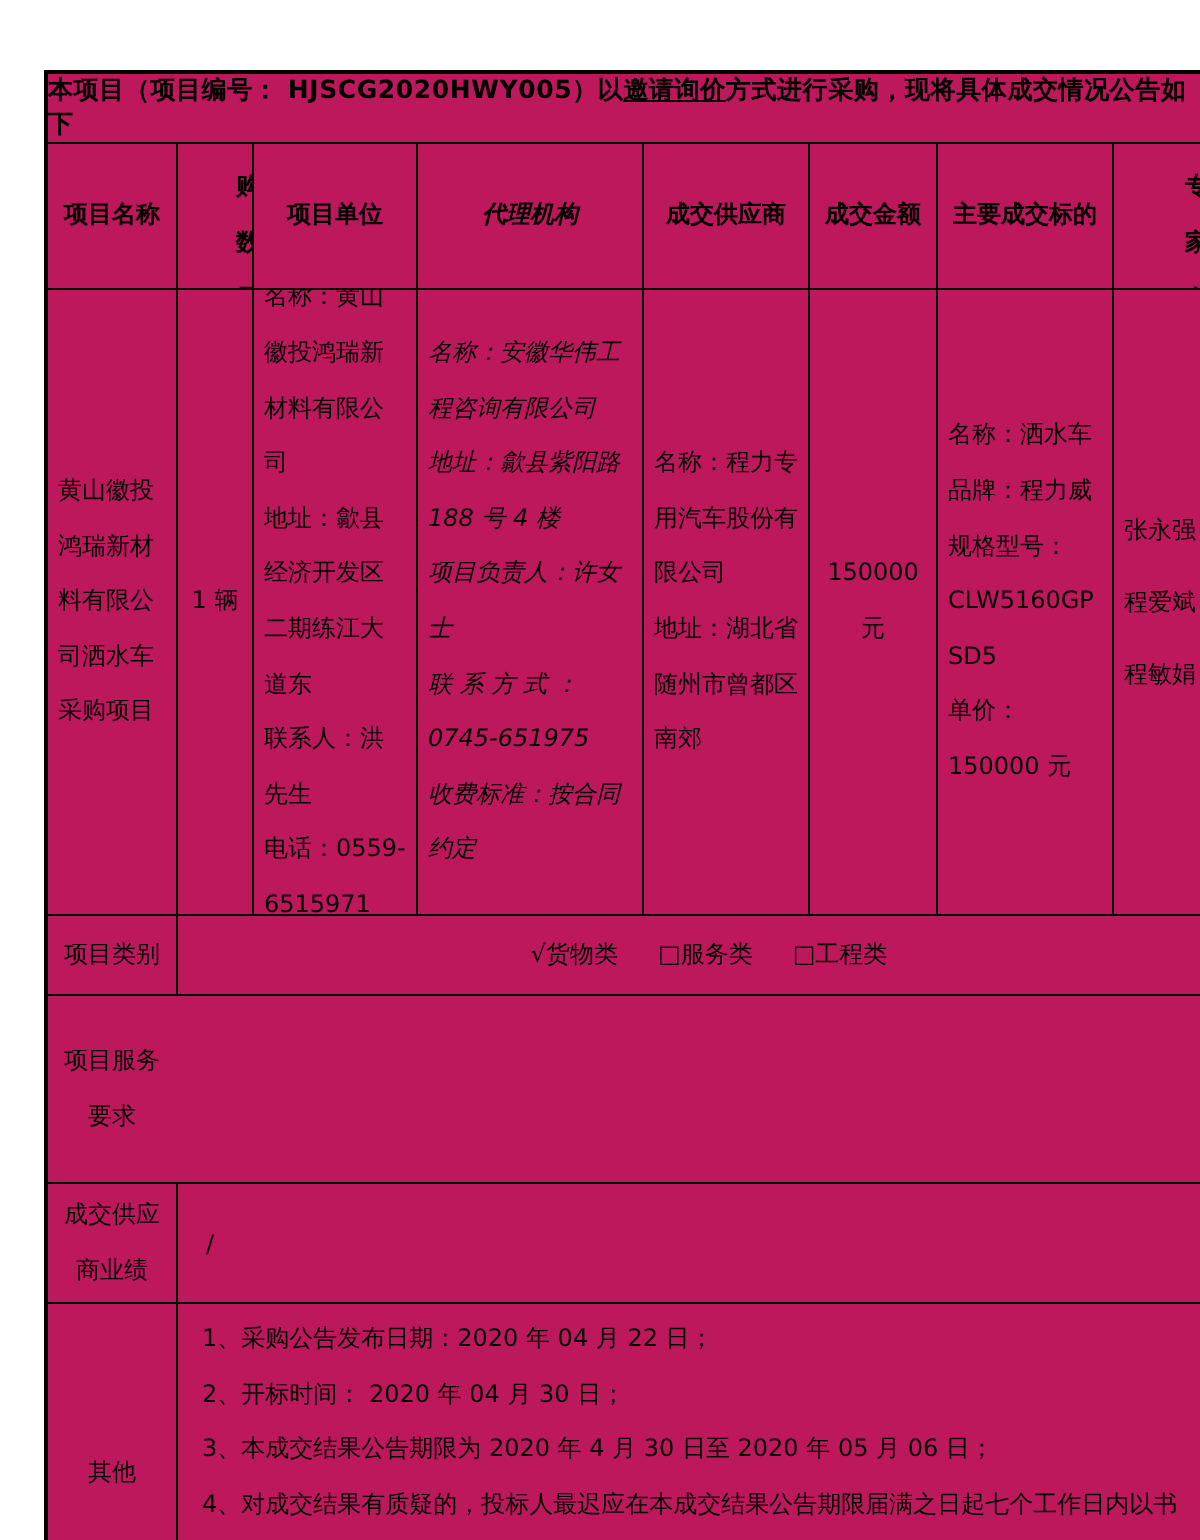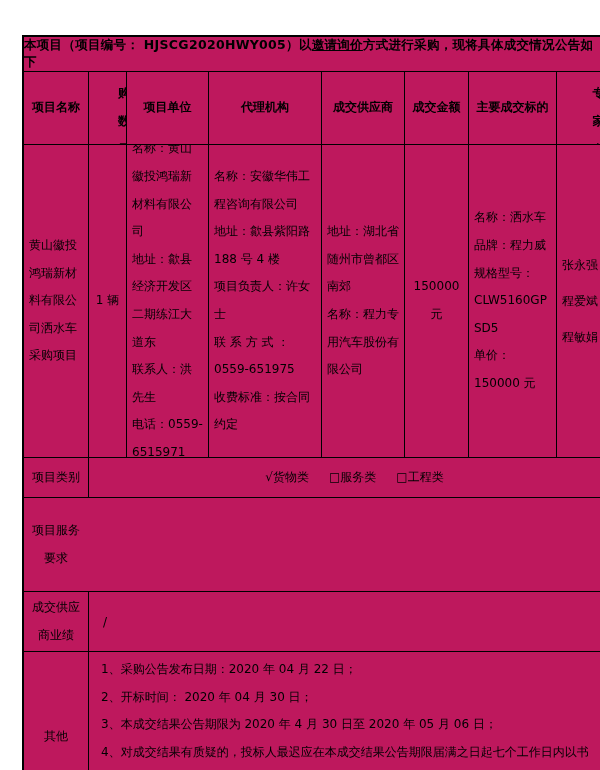--- a/index.html
+++ b/index.html
@@ -39,21 +39,21 @@
   .hcell {
     display: flex; align-items: center; justify-content: center;
     text-align: center;
     font-weight: 600;
     line-height: 2.3;
     padding: 0 2px;
   }
 
   
   .c1 { width: 64px; } .c2 { width: 38px; padding-left: 35px; } .c3 { width: 82px; }
-  .c4 { width: 113px; } .c5 { width: 83px; } .c6 { width: 64px; }
+  .c4 { width: 113px; font-style: italic; } .c5 { width: 83px; } .c6 { width: 64px; }
   .c7 { width: 88px; } .c8 { flex: 1; padding-left: 36px; }
 
   .row-main { height: 313px; }
   .dcell {
     display: flex; flex-direction: column; justify-content: center;
     line-height: 2.3;
     padding: 4px 5px;
     overflow-wrap: break-word;
   }
   .dcell.center { align-items: center; text-align: center; justify-content: center; padding: 0 2px; }
@@ -117,26 +117,26 @@
       <div class="cell dcell c3">
         <div class="field">名称：黄山徽投鸿瑞新材料有限公司</div>
         <div class="field">地址：歙县经济开发区二期练江大道东</div>
         <div class="field">联系人：洪先生</div>
         <div class="field">电话：0559-6515971</div>
       </div>
       <div class="cell dcell c4">
         <div class="field">名称：安徽华伟工程咨询有限公司</div>
         <div class="field">地址：歙县紫阳路188 号 4 楼</div>
         <div class="field">项目负责人：许女士</div>
-        <div class="field">联 系 方 式 ：0559-651975</div>
+        <div class="field">联 系 方 式 ：0745-651975</div>
         <div class="field">收费标准：按合同约定</div>
       </div>
       <div class="cell dcell c5">
+        <div class="field">名称：程力专用汽车股份有限公司</div>
         <div class="field">地址：湖北省随州市曾都区南郊</div>
-        <div class="field">名称：程力专用汽车股份有限公司</div>
       </div>
       <div class="cell dcell center c6">
         <div class="field">150000 元</div>
       </div>
       <div class="cell dcell c7">
         <div class="field">名称：洒水车</div>
         <div class="field">品牌：程力威</div>
         <div class="field">规格型号：CLW5160GPSD5</div>
         <div class="field">单价：150000 元</div>
       </div>

